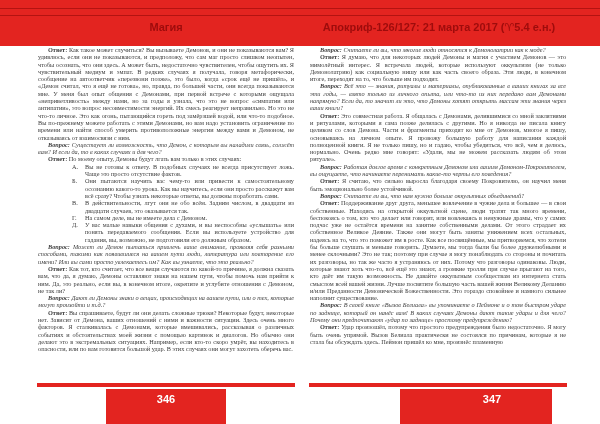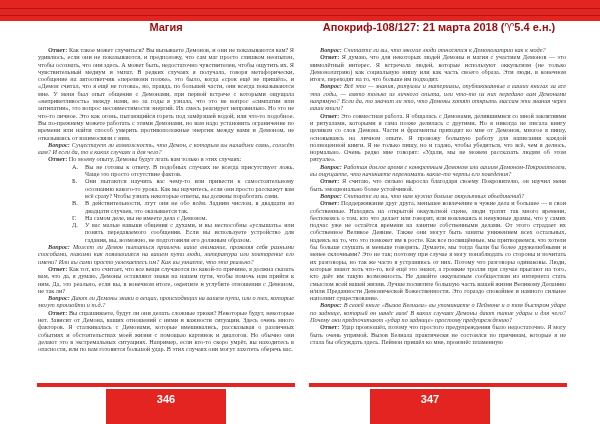--- a/index.html
+++ b/index.html
@@ -3,21 +3,21 @@
 <meta charset="utf-8">
 <style>
   html,body{margin:0;padding:0;}
   body{
     width:600px;height:424px;position:relative;overflow:hidden;
     background:#ffffff;
     font-family:"Liberation Serif","DejaVu Serif",serif;
   }
   
   .band{
-    position:absolute;left:0;top:0;width:600px;height:21px;
+    position:absolute;left:0;top:0;width:600px;height:46px;
     background:#e32420;
   }
   .band-stripe{
     position:absolute;left:0;width:600px;height:1px;
     background:rgba(120,0,0,0.45);
   }
   .stripe1{top:8px;}
   .stripe2{top:15px;}
   .band-title{
     position:absolute;top:19px;height:16px;line-height:16px;
@@ -48,30 +48,30 @@
   }
   .fb-left{left:37px;}
   .fb-right{left:309px;}
   .page-num{
     position:absolute;top:389px;width:120px;height:36px;
     background:#e32420;color:#ffffff;
     font-family:"Liberation Sans","DejaVu Sans",sans-serif;
     font-weight:bold;font-size:11px;line-height:20px;text-align:center;
   }
   .pn-left{left:106px;}
-  .pn-right{left:370px;}
+  .pn-right{left:400px;padding-left:32px;}
 </style>
 </head>
 <body>
 
 <div class="band">
   <div class="band-stripe stripe1"></div>
   <div class="band-stripe stripe2"></div>
   <div class="band-title band-title-left">Магия</div>
-  <div class="band-title band-title-right">Апокриф-108/127: 21 марта 2018 (♈5.4 е.н.)</div>
+  <div class="band-title band-title-right">Апокриф-126/127: 21 марта 2017 (♈5.4 е.н.)</div>
 </div>
 
 <div class="col col-left">
   <p class="a"><span class="lbl">Ответ: </span><span>Как такое может случиться? Вы вызываете Демонов, и они не показываются вам? Я удивлюсь, если они не показываются, и предположу, что сам маг просто слишком неопытен, чтобы осознать, что они здесь. А может быть, недостаточно чувствителен, чтобы ощутить их. Я чувствительный медиум и эмпат. В редких случаях я получала, говоря метафорически, сообщение на автоответчик «перезвони позже», это было, когда «срок ещё не пришёл», и «Демон считал, что я ещё не готова», но, правда, по большей части, они всегда показываются мне. У меня был опыт общения с Демонами, при первой встрече с которыми ощущала «неприветливость» между нами, но за годы я узнала, что это не вопрос «симпатии или антипатии», это вопрос несовместимости энергий. Их смесь реагирует неправильно. Но это не что-то личное. Это как огонь, пытающийся гореть под замёрзшей водой, или что-то подобное. Вы по-прежнему можете работать с этими Демонами, но вам надо установить ограничение по времени или найти способ умерить противоположные энергии между вами и Демоном, не отказываясь от взаимосвязи с ним.</span></p>
   <p class="q"><span class="lbl">Вопрос: </span><span>Существует ли возможность, что Демон, с которым вы наладили связь, солжёт вам? И если да, то в каких случаях и для чего?</span></p>
   <p class="a"><span class="lbl">Ответ: </span><span>По моему опыту, Демоны будут лгать вам только в этих случаях:</span></p>
   <div class="li">
       <span class="li-lbl">А.</span>
       <span class="li-txt">Вы не готовы к ответу. В подобных случаях не всегда присутствует ложь. Чаще это просто отсутствие фактов.</span>
     </div>

